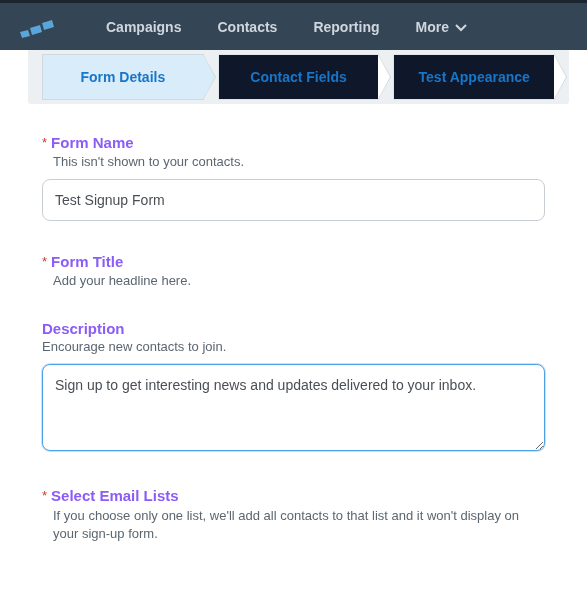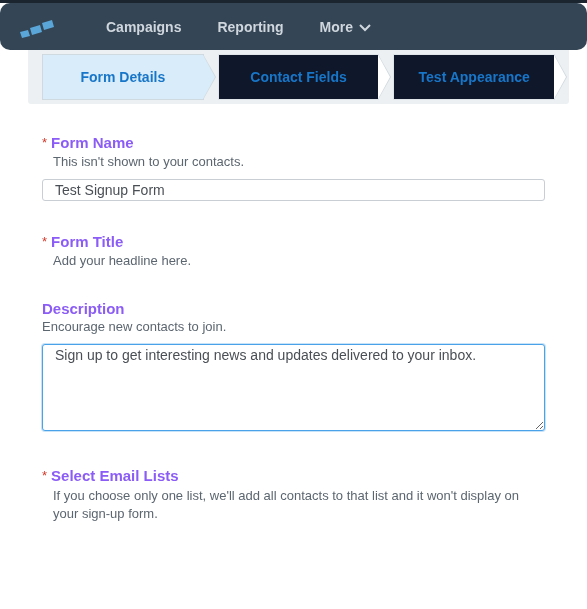--- a/index.html
+++ b/index.html
@@ -8,21 +8,20 @@
 
   
   .topnav {
     background: #344555;
     height: 47px;
     display: flex;
     align-items: center;
     padding: 0 12px 0 18px;
     color: #c4ccd4;
     font-size: 14px;
-    border-radius: 10px;
   }
   .logo { display:flex; align-items:center; margin-right: 30px; }
   .logo svg { display:block; }
   .nav-item {
     padding: 0 18px;
     height: 47px;
     display: flex;
     align-items: center;
     color: #cfd6dd;
     font-weight: bold;
@@ -88,22 +87,22 @@
   .lbl { font-weight: bold; font-size: 15px; color: #8b5cf6; }
   .hint { font-size: 13px; color: #5c6670; margin-top: 2px; margin-left: 0px; }
   .field .hint.indent { margin-left: 11px; }
   .control {
     margin-top: 10px;
     width: 100%;
   }
   input[type=text].txt, textarea.txt {
     width: 100%;
     border: 1px solid #c8ced3;
-    border-radius: 3px;
-    padding: 2px 12px;
+    border-radius: 8px;
+    padding: 12px 12px;
     font-size: 14px;
     color: #4a4f55;
     background: #fff;
     font-family: inherit;
   }
   textarea.txt { resize: both; }
   .desc-area textarea { height: 87px; border-color: #4aa3e8; box-shadow: 0 0 0 1px rgba(74,163,232,0.3); }
   .select-lists .hint { line-height: 1.35; }
 </style>
 </head>
@@ -116,20 +115,23 @@
         <polygon points="2,16 10,14 12,20 4,22"></polygon>
         <polygon points="12,12 22,9 24,16 14,19"></polygon>
         <polygon points="24,7 34,4 36,11 26,14"></polygon>
       </g>
     </svg>
   </div>
   <div class="nav-item">
     <span>Campaigns</span>
   </div>
   <div class="nav-item">
+    <span>Contacts</span>
+  </div>
+  <div class="nav-item">
     <span>Reporting</span>
   </div>
   <div class="nav-item">
     <span>More</span>
     <span class="chev">
       <svg width="12" height="8" viewBox="0 0 12 8">
           <path d="M1 1 L6 6 L11 1" stroke="#cfd6dd" stroke-width="2" fill="none"></path>
         </svg>
     </span>
   </div>

